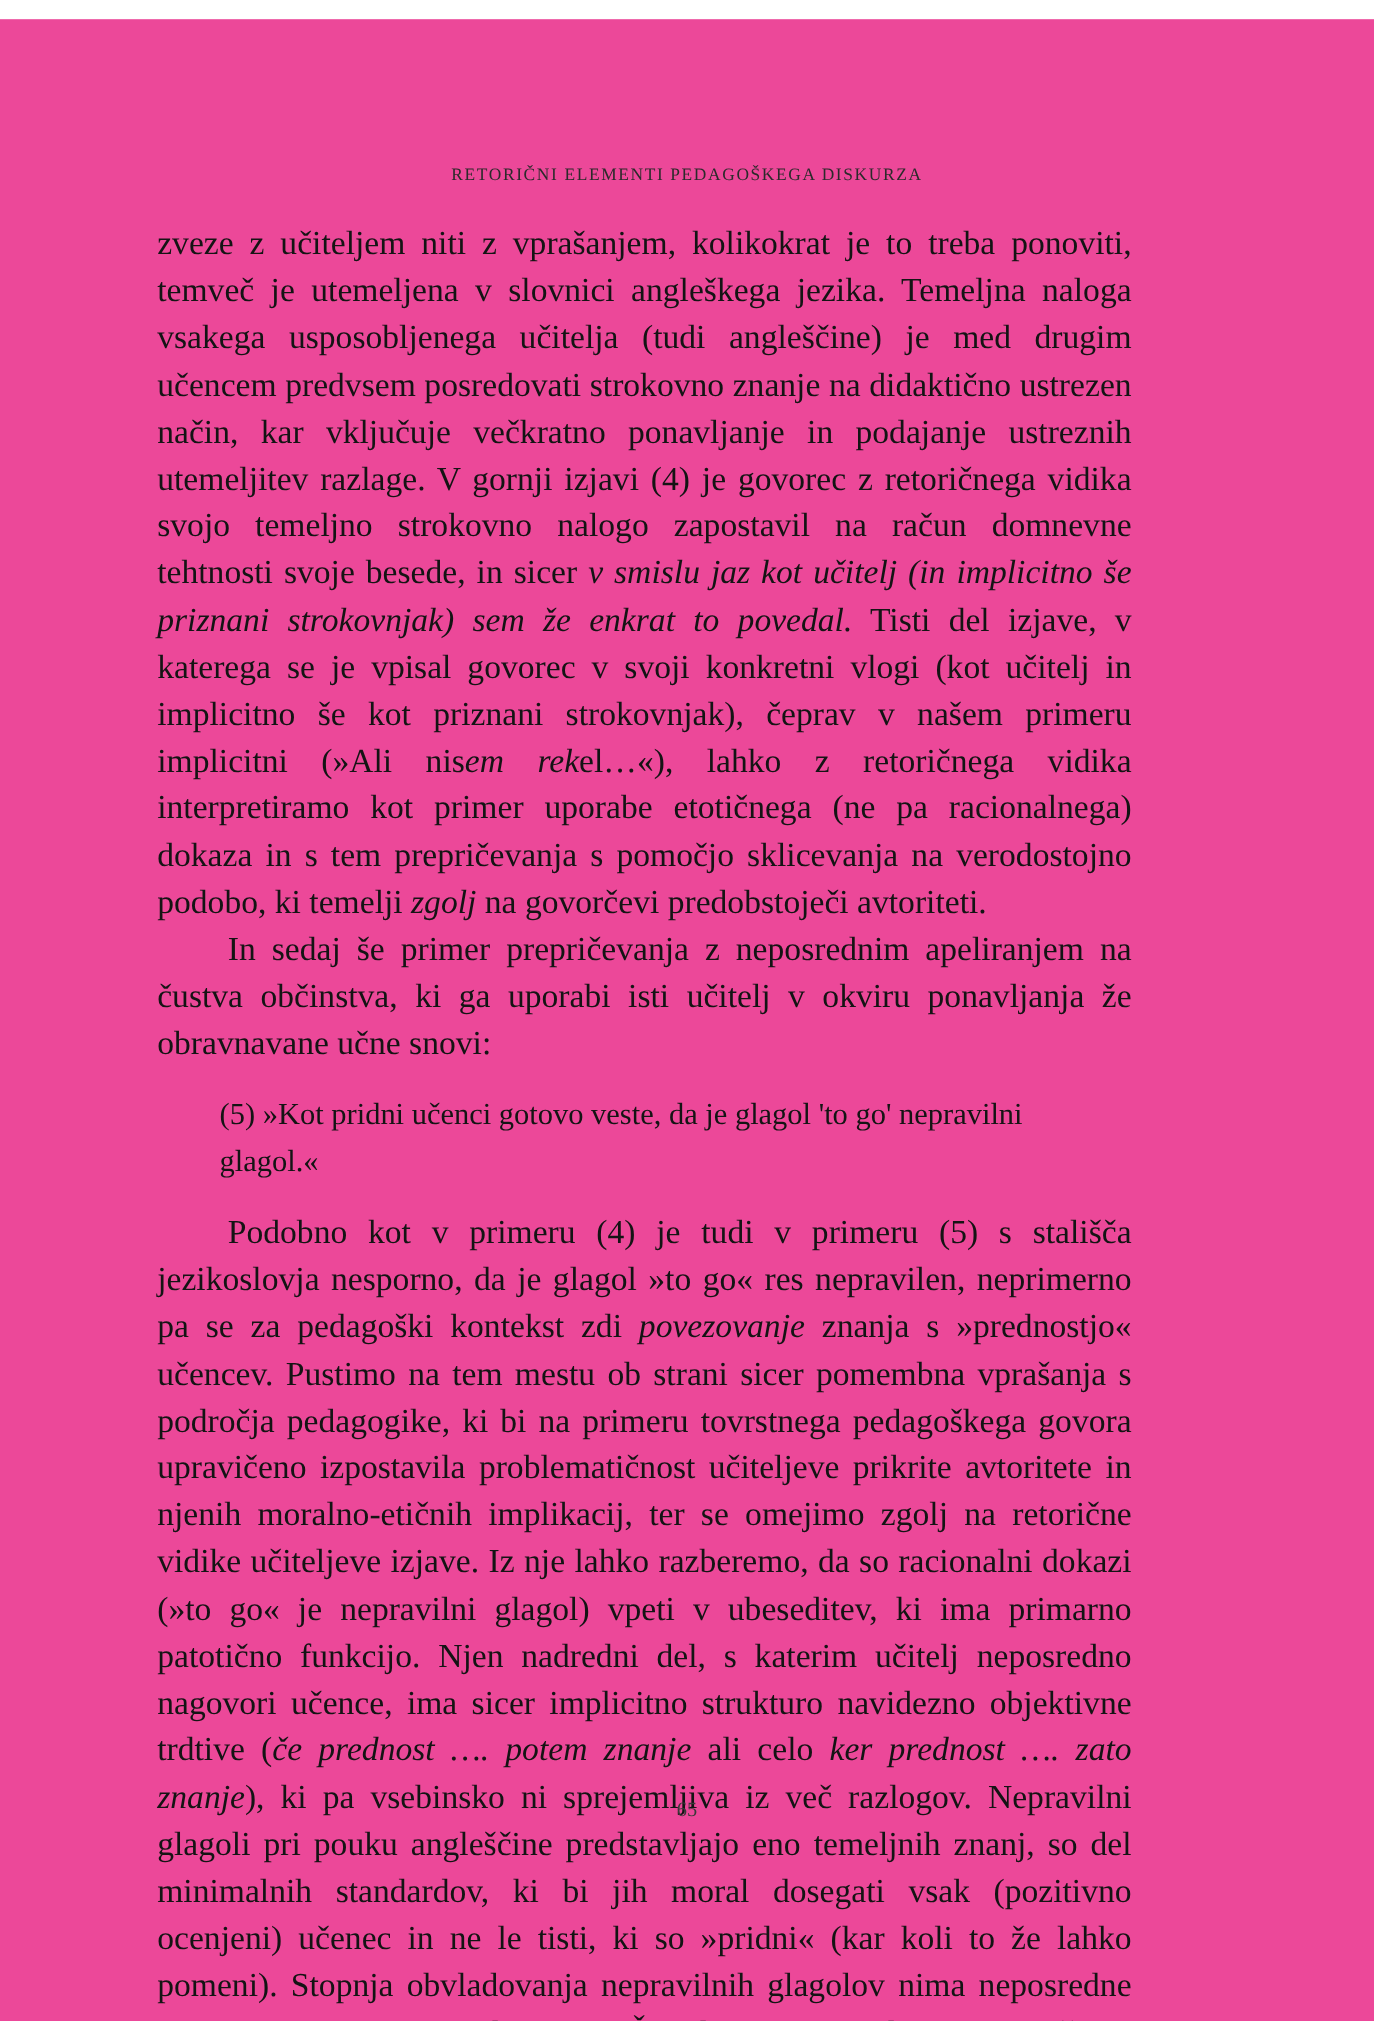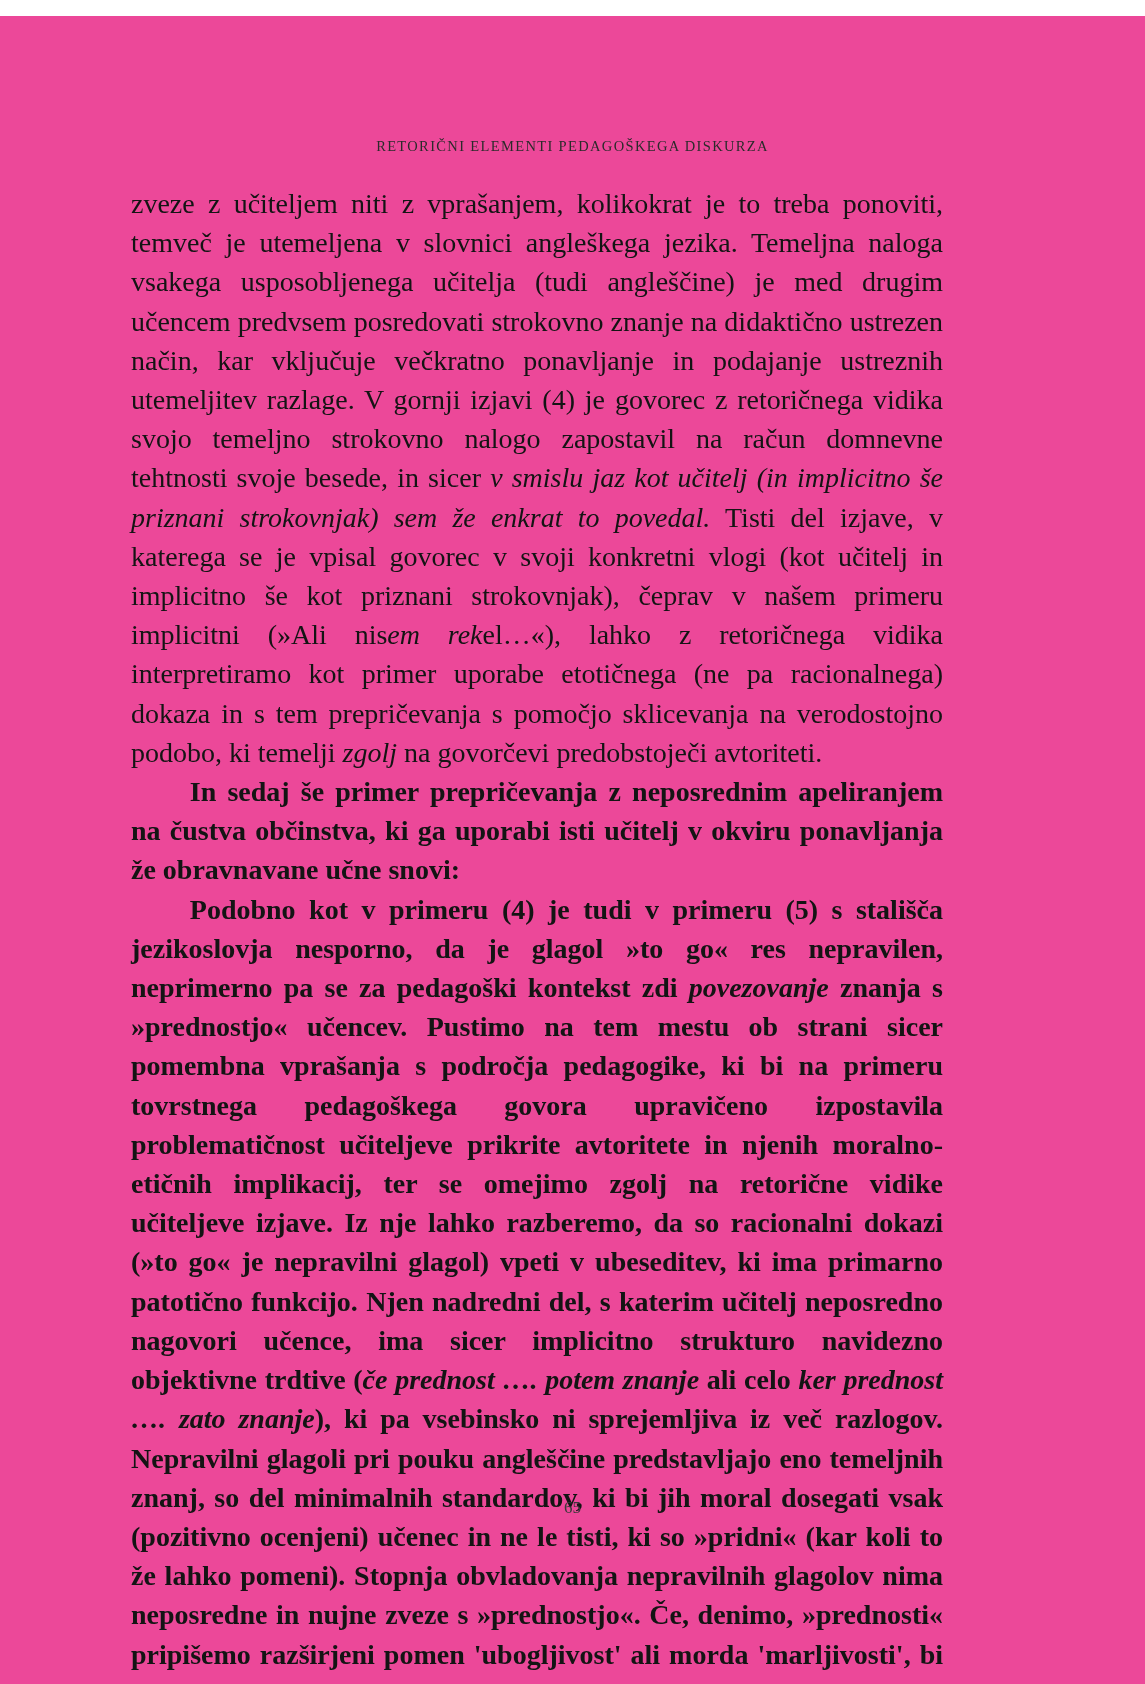--- a/index.html
+++ b/index.html
@@ -41,21 +41,20 @@
     text-align: justify;
     text-justify: inter-word;
     hyphens: manual;
     color: #141414;
   }
   p.first {
     text-indent: 0;
   }
   p.indent {
     text-indent: 2.1em;
-    font-weight: bold;
   }
   p.quote {
     margin-top: 20px;
     margin-bottom: 20px;
     margin-left: 52px;
     width: 700px;
     text-indent: 0;
     text-align: left;
     font-size: 25.4px;
     line-height: 39.2px;
@@ -79,20 +78,21 @@
 <div class="page">
 
   <div class="running-head">RETORIČNI ELEMENTI PEDAGOŠKEGA DISKURZA</div>
 
   <div class="body-col">
 
     <p class="first"><span>zveze z učiteljem niti z vprašanjem, kolikokrat je to treba ponoviti, temveč je utemeljena v slovnici angleškega jezika. Temeljna naloga vsakega usposobljenega učitelja (tudi angleščine) je med drugim učencem predvsem posredovati strokovno znanje na didaktično ustrezen način, kar vključuje večkratno ponavljanje in podajanje ustreznih utemeljitev razlage. V gornji izjavi (4) je govorec z retoričnega vidika svojo temeljno strokovno nalogo zapostavil na račun domnevne tehtnosti svoje besede, in sicer </span><span class="it">v smislu jaz kot učitelj (in implicitno še priznani strokovnjak) sem že enkrat to povedal.</span><span> Tisti del izjave, v katerega se je vpisal govorec v svoji konkretni vlogi (kot učitelj in implicitno še kot priznani strokovnjak), čeprav v našem primeru implicitni (»Ali nis</span><span class="it">em rek</span><span>el…«), lahko z retoričnega vidika interpretiramo kot primer uporabe etotičnega (ne pa racionalnega) dokaza in s tem prepričevanja s pomočjo sklicevanja na verodostojno podobo, ki temelji </span><span class="it">zgolj</span><span> na govorčevi predobstoječi avtoriteti.</span></p>
 
     <p class="indent">In sedaj še primer prepričevanja z neposrednim apeliranjem na čustva občinstva, ki ga uporabi isti učitelj v okviru ponavljanja že obravnavane učne snovi:</p>
 
+    <p class="quote">(5) »Kot pridni učenci gotovo veste, da je glagol 'to go' nepravilni glagol.«</p>
 
     <p class="indent"><span>Podobno kot v primeru (4) je tudi v primeru (5) s stališča jezikoslovja nesporno, da je glagol »to go« res nepravilen, neprimerno pa se za pedagoški kontekst zdi </span><span class="it">povezovanje</span><span> znanja s »prednostjo« učencev. Pustimo na tem mestu ob strani sicer pomembna vprašanja s področja pedagogike, ki bi na primeru tovrstnega pedagoškega govora upravičeno izpostavila problematičnost učiteljeve prikrite avtoritete in njenih moralno-etičnih implikacij, ter se omejimo zgolj na retorične vidike učiteljeve izjave. Iz nje lahko razberemo, da so racionalni dokazi (»to go« je nepravilni glagol) vpeti v ubeseditev, ki ima primarno patotično funkcijo. Njen nadredni del, s katerim učitelj neposredno nagovori učence, ima sicer implicitno strukturo navidezno objektivne trdtive (</span><span class="it">če prednost …. potem znanje</span><span> ali celo </span><span class="it">ker prednost …. zato znanje</span><span>), ki pa vsebinsko ni sprejemljiva iz več razlogov. Nepravilni glagoli pri pouku angleščine predstavljajo eno temeljnih znanj, so del minimalnih standardov, ki bi jih moral dosegati vsak (pozitivno ocenjeni) učenec in ne le tisti, ki so »pridni« (kar koli to že lahko pomeni). Stopnja obvladovanja nepravilnih glagolov nima neposredne in nujne zveze s »prednostjo«. Če, denimo, »prednosti« pripišemo razširjeni pomen 'ubogljivost' ali morda 'marljivosti', bi enako lahko trdili za nasprotje: nemalokrat so lahko namreč</span></p>
 
   </div>
 
   <div class="folio">65</div>
 
 </div>
 
 </body></html>

